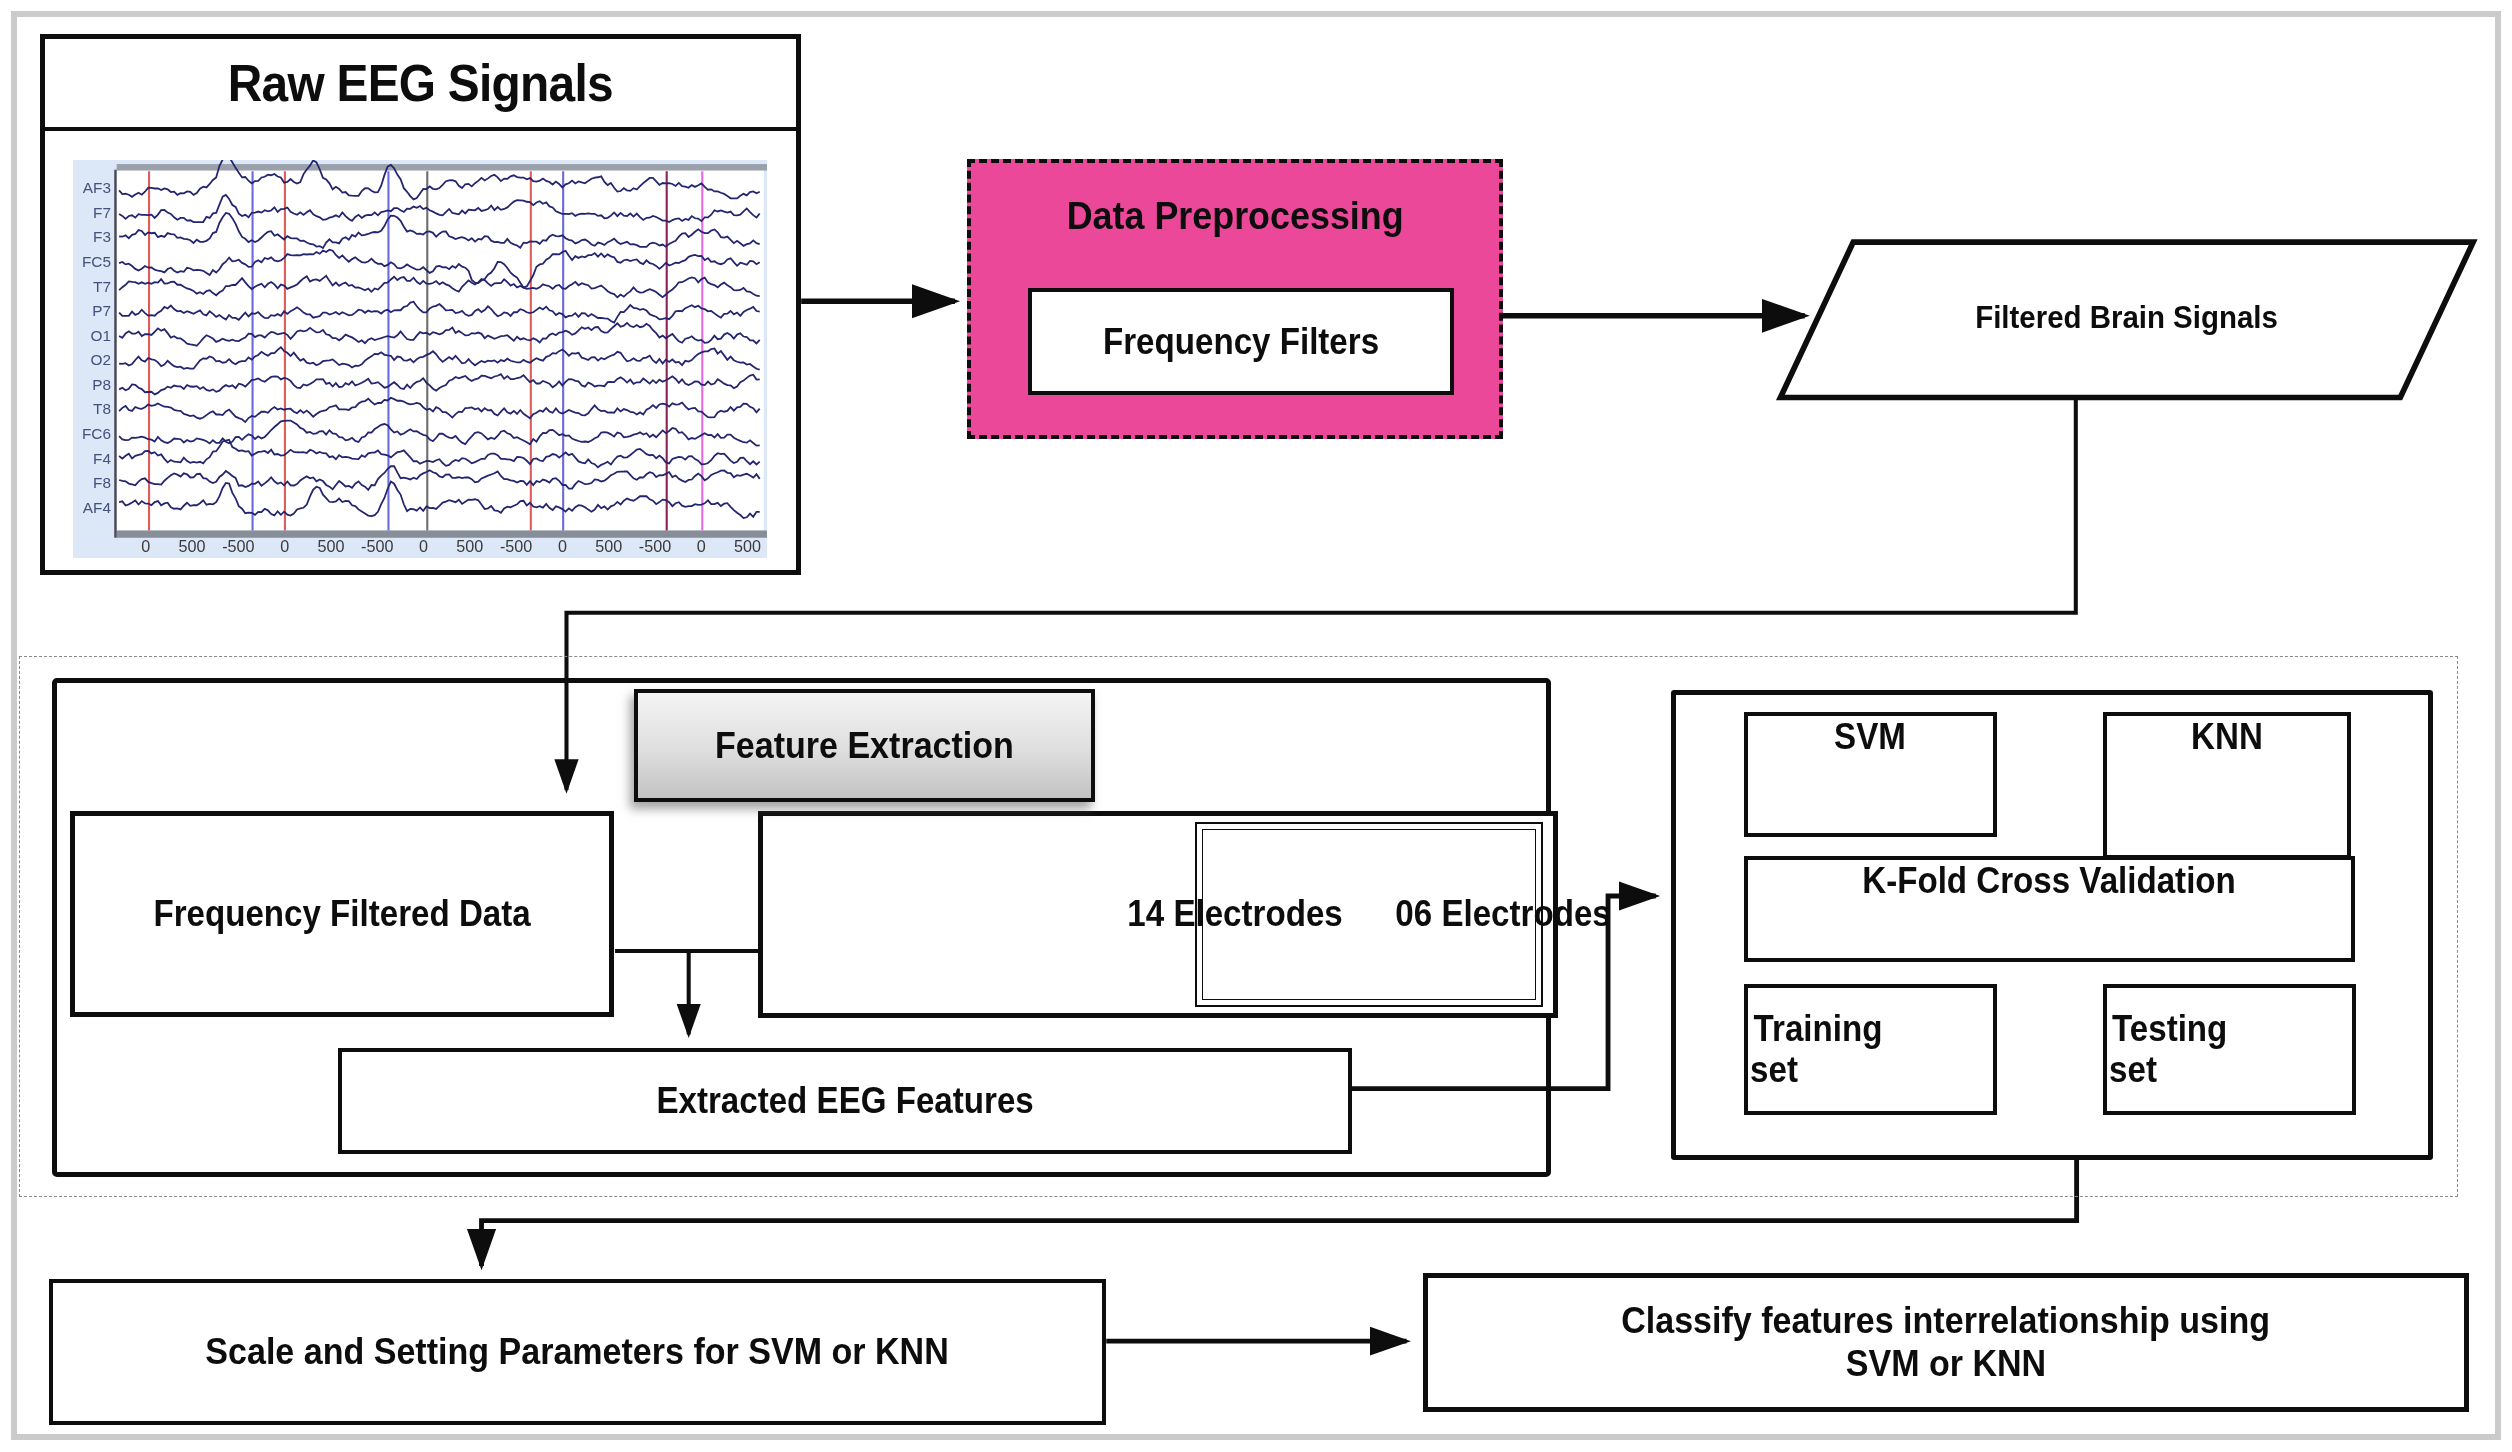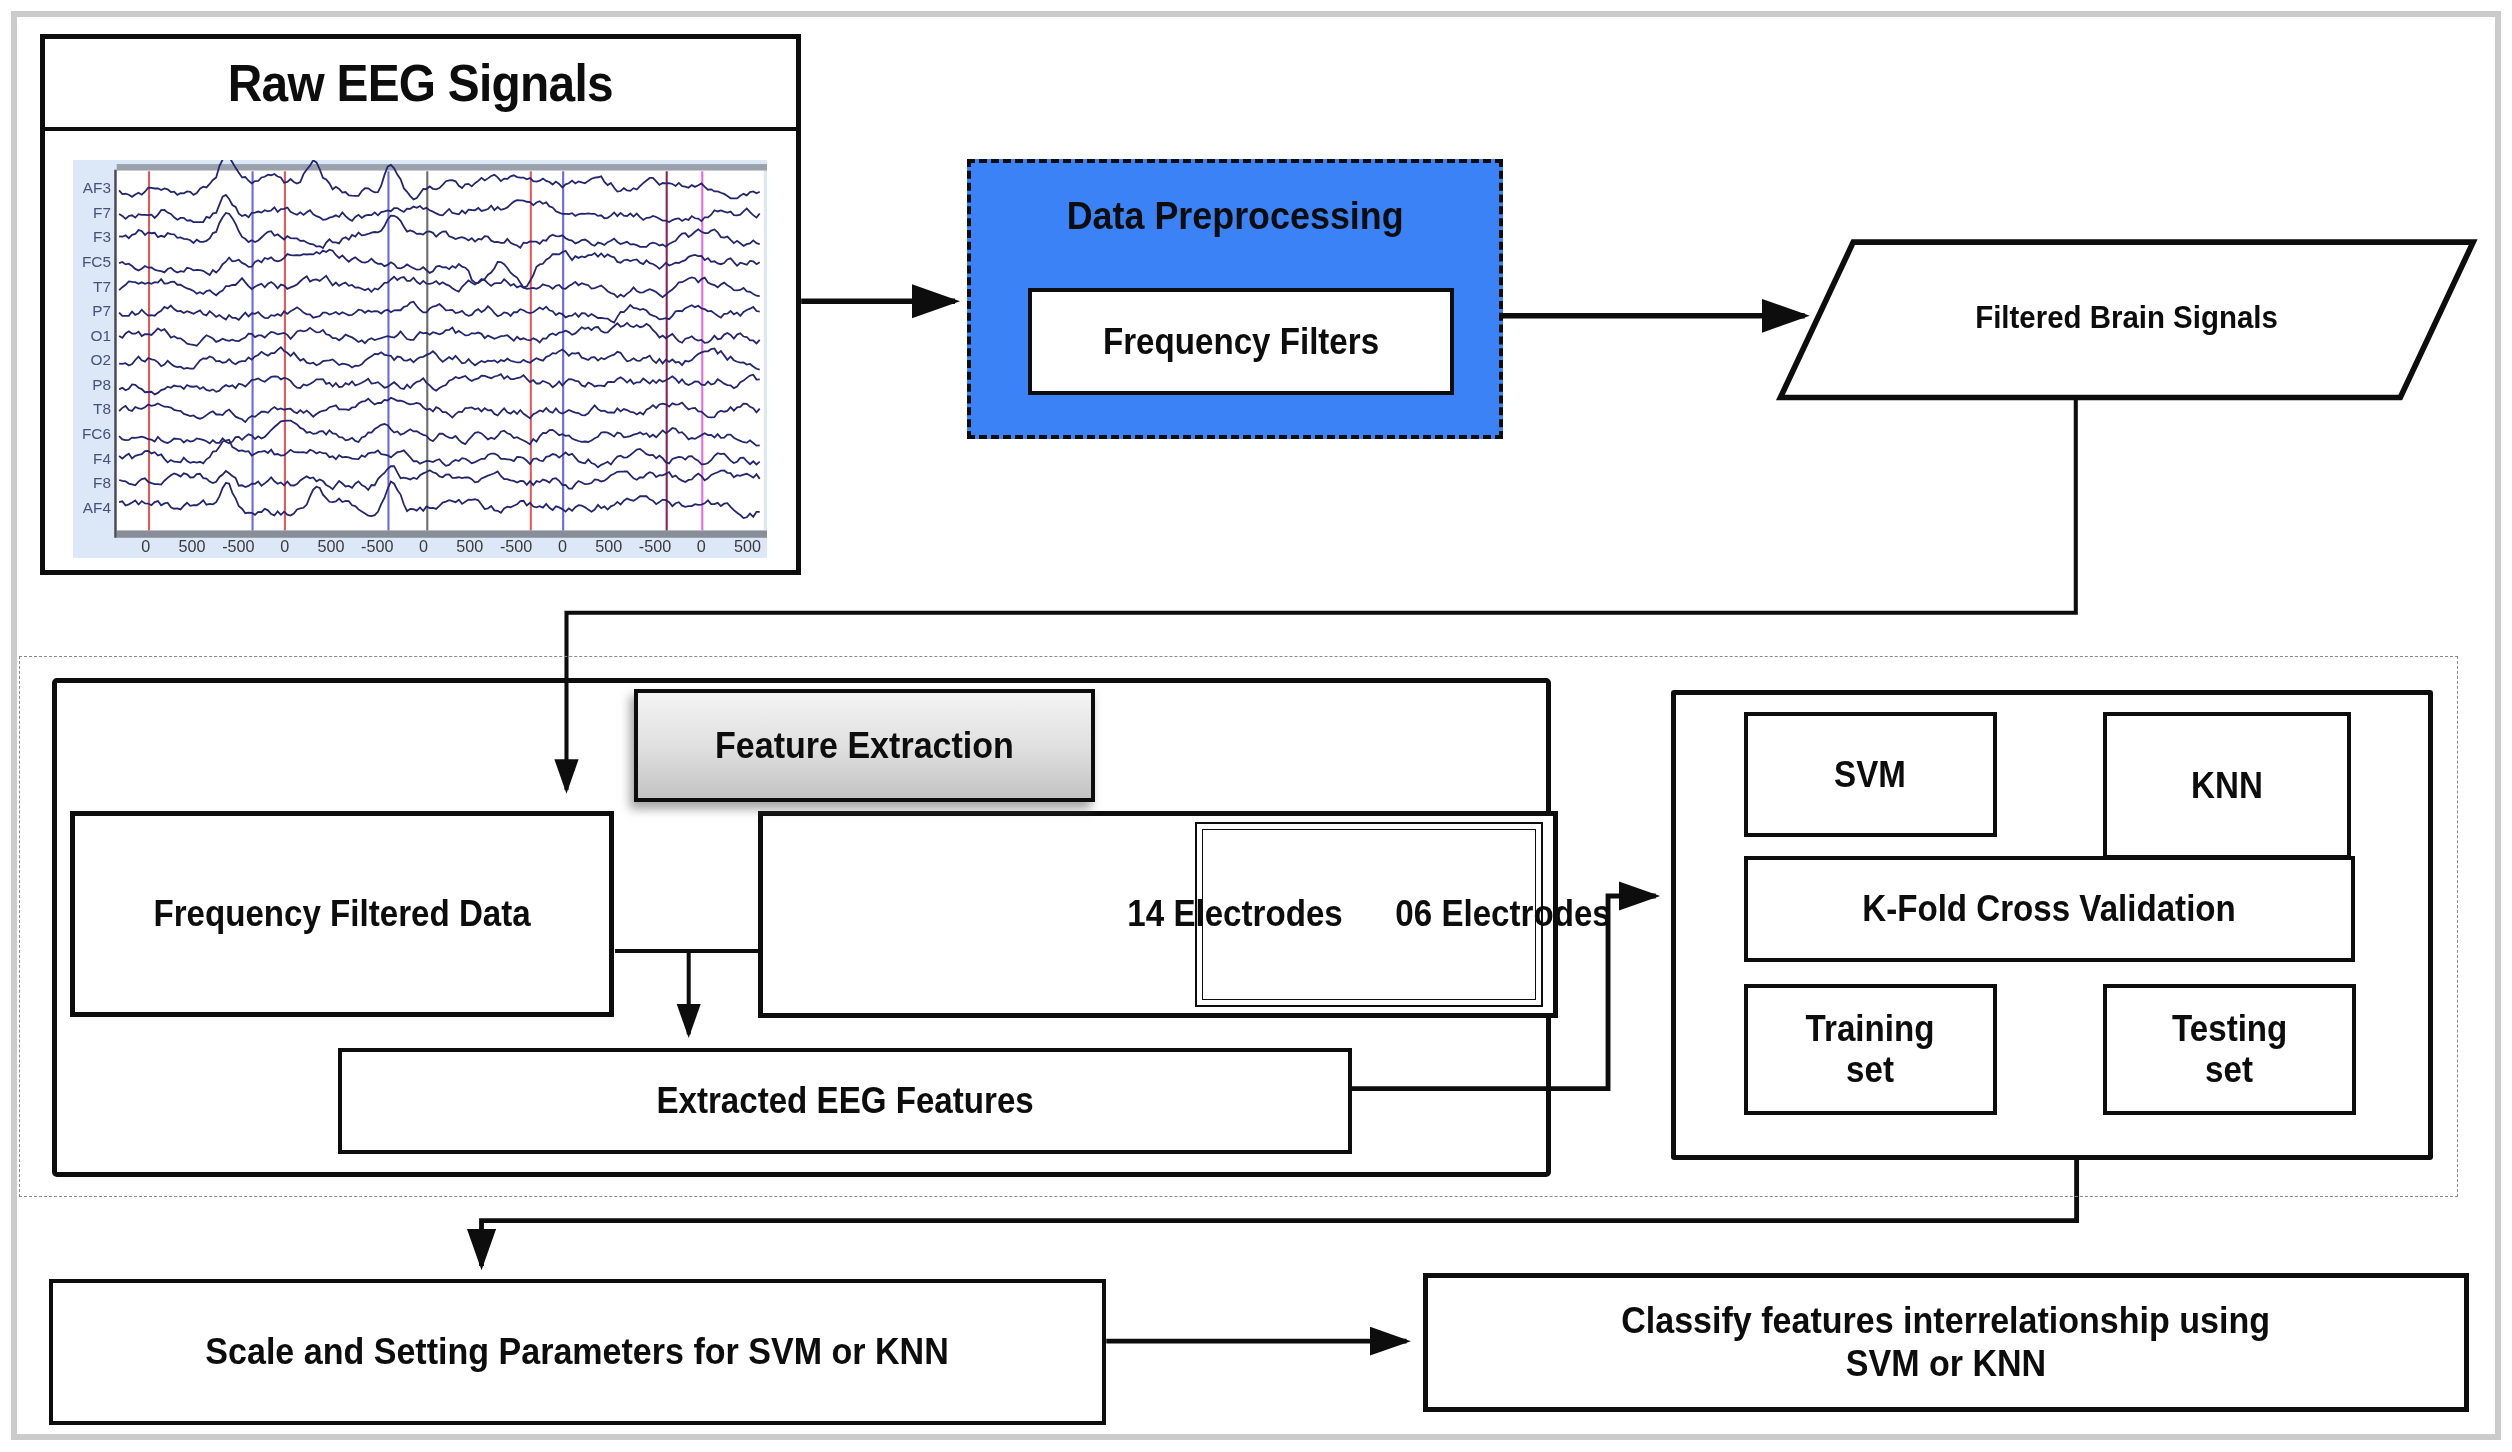--- a/index.html
+++ b/index.html
@@ -13,21 +13,21 @@
   .col{display:flex;flex-direction:column;align-items:center;justify-content:center;}
   svg.overlay{position:absolute;left:0;top:0;z-index:1;pointer-events:none;}
   
   #raw-box{left:40px;top:34px;width:761px;height:541px;border:5.7px solid #0d0d0d;
            background:#fff;display:block;}
   #raw-title{height:88px;border-bottom:4.9px solid #0d0d0d;display:flex;align-items:center;
              justify-content:center;font-size:52px;font-weight:600;letter-spacing:-0.8px;}
   #eeg-wrap{position:absolute;left:28px;top:121px;width:694px;height:398px;}
   
   #preproc{left:967px;top:159px;width:536px;height:280px;border:4.9px dashed #0d0d0d;
-           background:#3b82f6;display:block;}
+           background:#ec4899;display:block;}
   #preproc-title{margin-top:31px;text-align:center;font-size:39px;font-weight:700;}
   #freq-filters{left:57px;top:125px;width:426px;height:107px;border:4px solid #0d0d0d;
                 background:#fff;font-size:36px;font-weight:600;position:absolute;}
   
   #filtered-label{left:1859px;top:257px;width:534px;height:121px;font-size:32px;
                   font-weight:600;background:transparent;z-index:3;}
   
   #dotted-rect{left:19.4px;top:656px;width:2439px;height:541px;border:1.6px dashed #8a8a8a;
                background:transparent;z-index:1;}
   #feature-container{left:52px;top:678px;width:1499px;height:499px;border:5.7px solid #0d0d0d;
@@ -45,21 +45,21 @@
   #electrodes{position:absolute;left:432px;top:5.7px;width:348px;height:185px;
               border:2.4px solid #0d0d0d;outline:1.6px solid #0d0d0d;outline-offset:-8px;
               box-sizing:border-box;display:flex;flex-direction:row;align-items:center;
               justify-content:center;gap:34px;font-size:36px;font-weight:600;}
   #extracted{left:338px;top:1048px;width:1014px;height:106px;border:4.9px solid #0d0d0d;
              background:#fff;font-size:36px;font-weight:600;}
   
   #svm-container{left:1671px;top:690px;width:762px;height:470px;border:5.7px solid #0d0d0d;
                  border-radius:3.2px;background:#fff;display:block;}
   .cbox{position:absolute;box-sizing:border-box;border:4.9px solid #0d0d0d;background:#fff;
-        display:flex;align-items:center;justify-content:center;text-align:center;
+        display:flex;align-items:flex-start;justify-content:center;text-align:center;
         font-size:36px;font-weight:600;}
   #svm-box{left:68px;top:17px;width:253px;height:125px;}
   #knn-box{left:427px;top:17px;width:248px;height:147px;}
   #kfold-box{left:68px;top:161px;width:611px;height:106px;}
   #training-box{left:68px;top:289px;width:253px;height:131px;}
   #testing-box{left:427px;top:289px;width:253px;height:131px;}
   .twoline{line-height:1.12;}
   
   #scale-box{left:49px;top:1279px;width:1057px;height:146px;border:4.9px solid #0d0d0d;
              background:#fff;font-size:37px;font-weight:600;}

